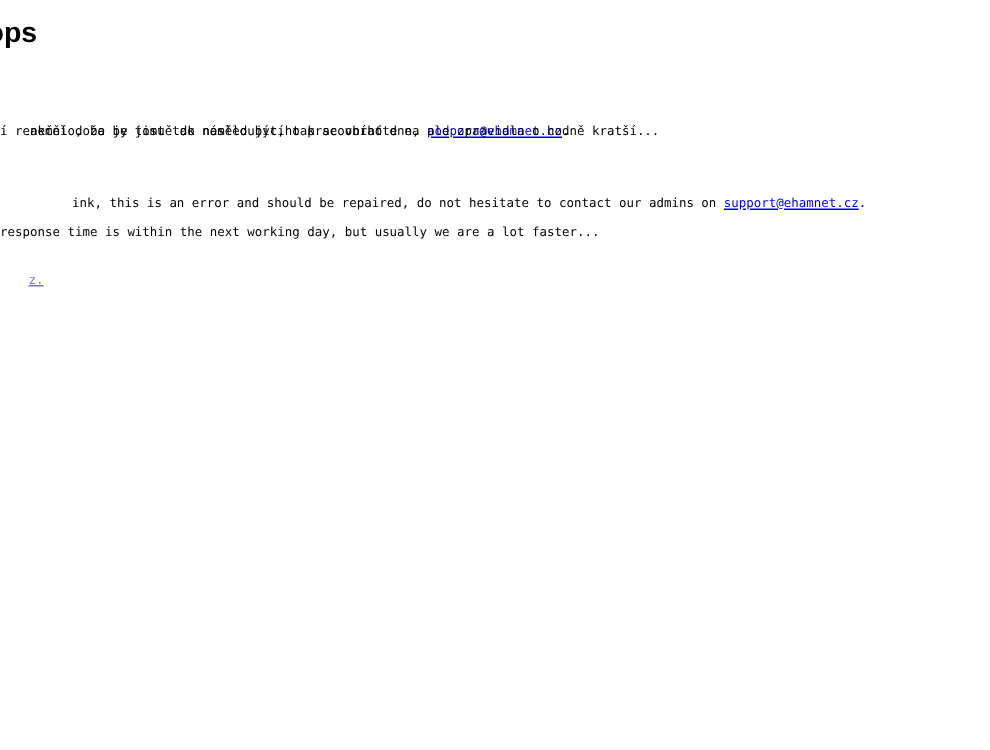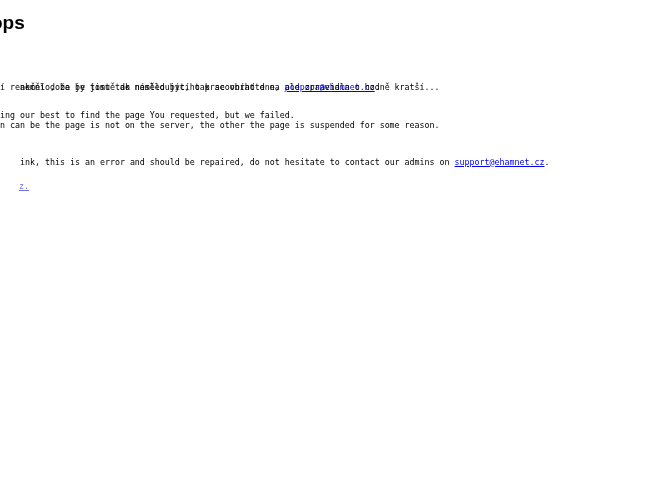--- a/index.html
+++ b/index.html
@@ -49,44 +49,43 @@
   a.footer-link {
     color: #7373d9;
     text-decoration: underline;
     white-space: pre;
   }
   .t-cz1 { top: 61px; }
   .t-cz2 { top: 71.5px; }
   .t-cz3 { top: 82px; }
   .t-en1 { top: 109.5px; }
   .t-en2 { top: 120px; }
-  .t-en3 { top: 146px; }
+  .t-en3 { top: 119px; padding-left: 28px; }
   .t-en4 { top: 149px; }
   .t-foot { top: 170.5px; left: -1px; }
 </style>
 </head>
 <body>
 
 <div class="page">
 
   <h1 class="heading">ops</h1>
 
 
   <div class="line t-cz2">
     <span>nemělo, že by tomu tak nemělo byt, tak se obraťte na </span><a class="email-link">podpora@ehamnet.cz</a><span>.</span>
   </div>
 
   <div class="line t-cz3">í reakční doba je jistě do následujícího pracovního dne, ale zpravidla o hodně kratší...</div>
 
-  <div class="line t-en1">ing our best to find the page You requested, but we failed.</div>
 
-  <div class="line t-en2">n can be the page is not on the server, the other the page is suspended for some reason.</div>
 
   <div class="line t-en3">
     <span>ink, this is an error and should be repaired, do not hesitate to contact our admins on </span><a class="email-link">support@ehamnet.cz</a><span>.</span>
   </div>
 
+  <div class="line t-en4">response time is within the next working day, but usually we are a lot faster...</div>
 
   <div class="line t-foot">
     <a class="footer-link">z.</a>
   </div>
 
 </div>
 
 </body></html>

